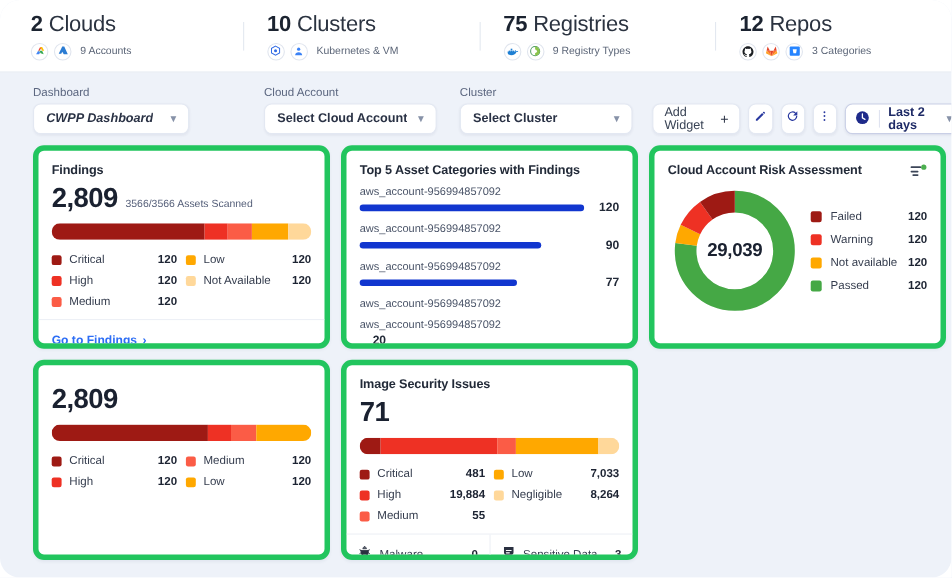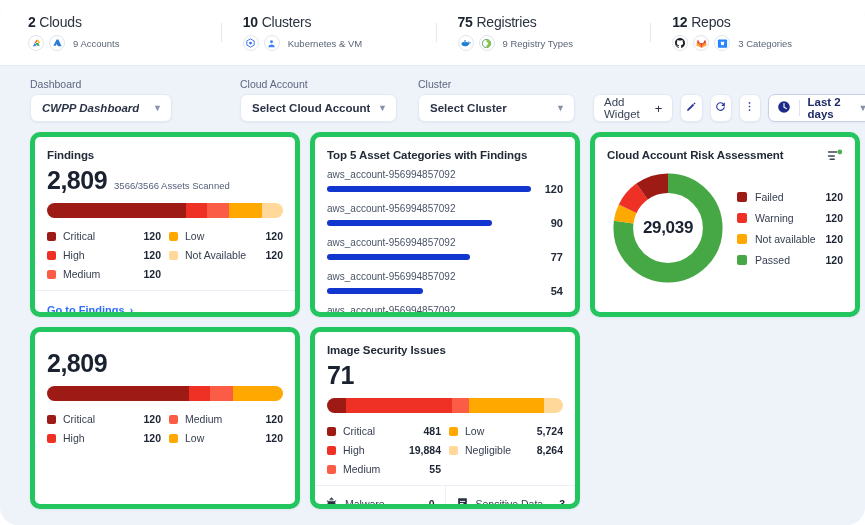--- a/index.html
+++ b/index.html
@@ -35,21 +35,21 @@
     padding-right: 10px;
     position: relative;
   }
   .stat + .stat { padding-left: 22px; }
   .stat + .stat::before {
     content: "";
     position: absolute;
     left: 0; top: 9px; bottom: 9px;
     width: 1px; background: #e3e8f0;
   }
-  .stat-title { font-size: 14px; color: #2b3340; font-weight: 400; letter-spacing: -0.2px; white-space: nowrap;}
+  .stat-title { font-size: 20px; color: #2b3340; font-weight: 400; letter-spacing: -0.2px; white-space: nowrap;}
   .stat-title b { font-weight: 700; color: #1b2330; }
   .stat-sub { display: flex; align-items: center; gap: 5px; }
   .stat-sub .lbl { font-size: 9.5px; color: #5b6577; margin-left: 3px; white-space: nowrap; }
   .ico {
     width: 16px; height: 16px; border-radius: 50%;
     background: #fff; border: 1px solid #e0e5ee;
     display: inline-flex; align-items: center; justify-content: center;
     flex: none; overflow: hidden;
   }
   .ico svg { display: block; }
@@ -437,26 +437,20 @@
               <div class="t5label">aws_account-956994857092</div>
               <div class="t5line">
                 <div class="t5track">
                   <div class="t5bar" style="width:70%;background:#1136cf"></div>
                 </div>
                 <div class="t5val">77</div>
               </div>
             </div>
             <div class="t5row">
               <div class="t5label">aws_account-956994857092</div>
-              <div class="t5line">
-                <div class="t5track">
-                  <div class="t5bar" style="width:47%;background:#1136cf"></div>
-                </div>
-                <div class="t5val">54</div>
-              </div>
             </div>
             <div class="t5row">
               <div class="t5label">aws_account-956994857092</div>
               <div class="t5line">
                 <div class="t5val">20</div>
               </div>
             </div>
           </div>
       </div>
     </div>
@@ -565,21 +559,21 @@
           </div>
         <div class="legend">
             <div class="lg">
               <span class="sw" style="background:#9e1a14"></span>
               <span class="lg-name">Critical</span>
               <span class="lg-val">481</span>
             </div>
             <div class="lg">
               <span class="sw" style="background:#ffa800"></span>
               <span class="lg-name">Low</span>
-              <span class="lg-val">5,724</span>
+              <span class="lg-val">7,033</span>
             </div>
             <div class="lg">
               <span class="sw" style="background:#ee3124"></span>
               <span class="lg-name">High</span>
               <span class="lg-val">19,884</span>
             </div>
             <div class="lg">
               <span class="sw" style="background:#ffd89a"></span>
               <span class="lg-name">Negligible</span>
               <span class="lg-val">8,264</span>

